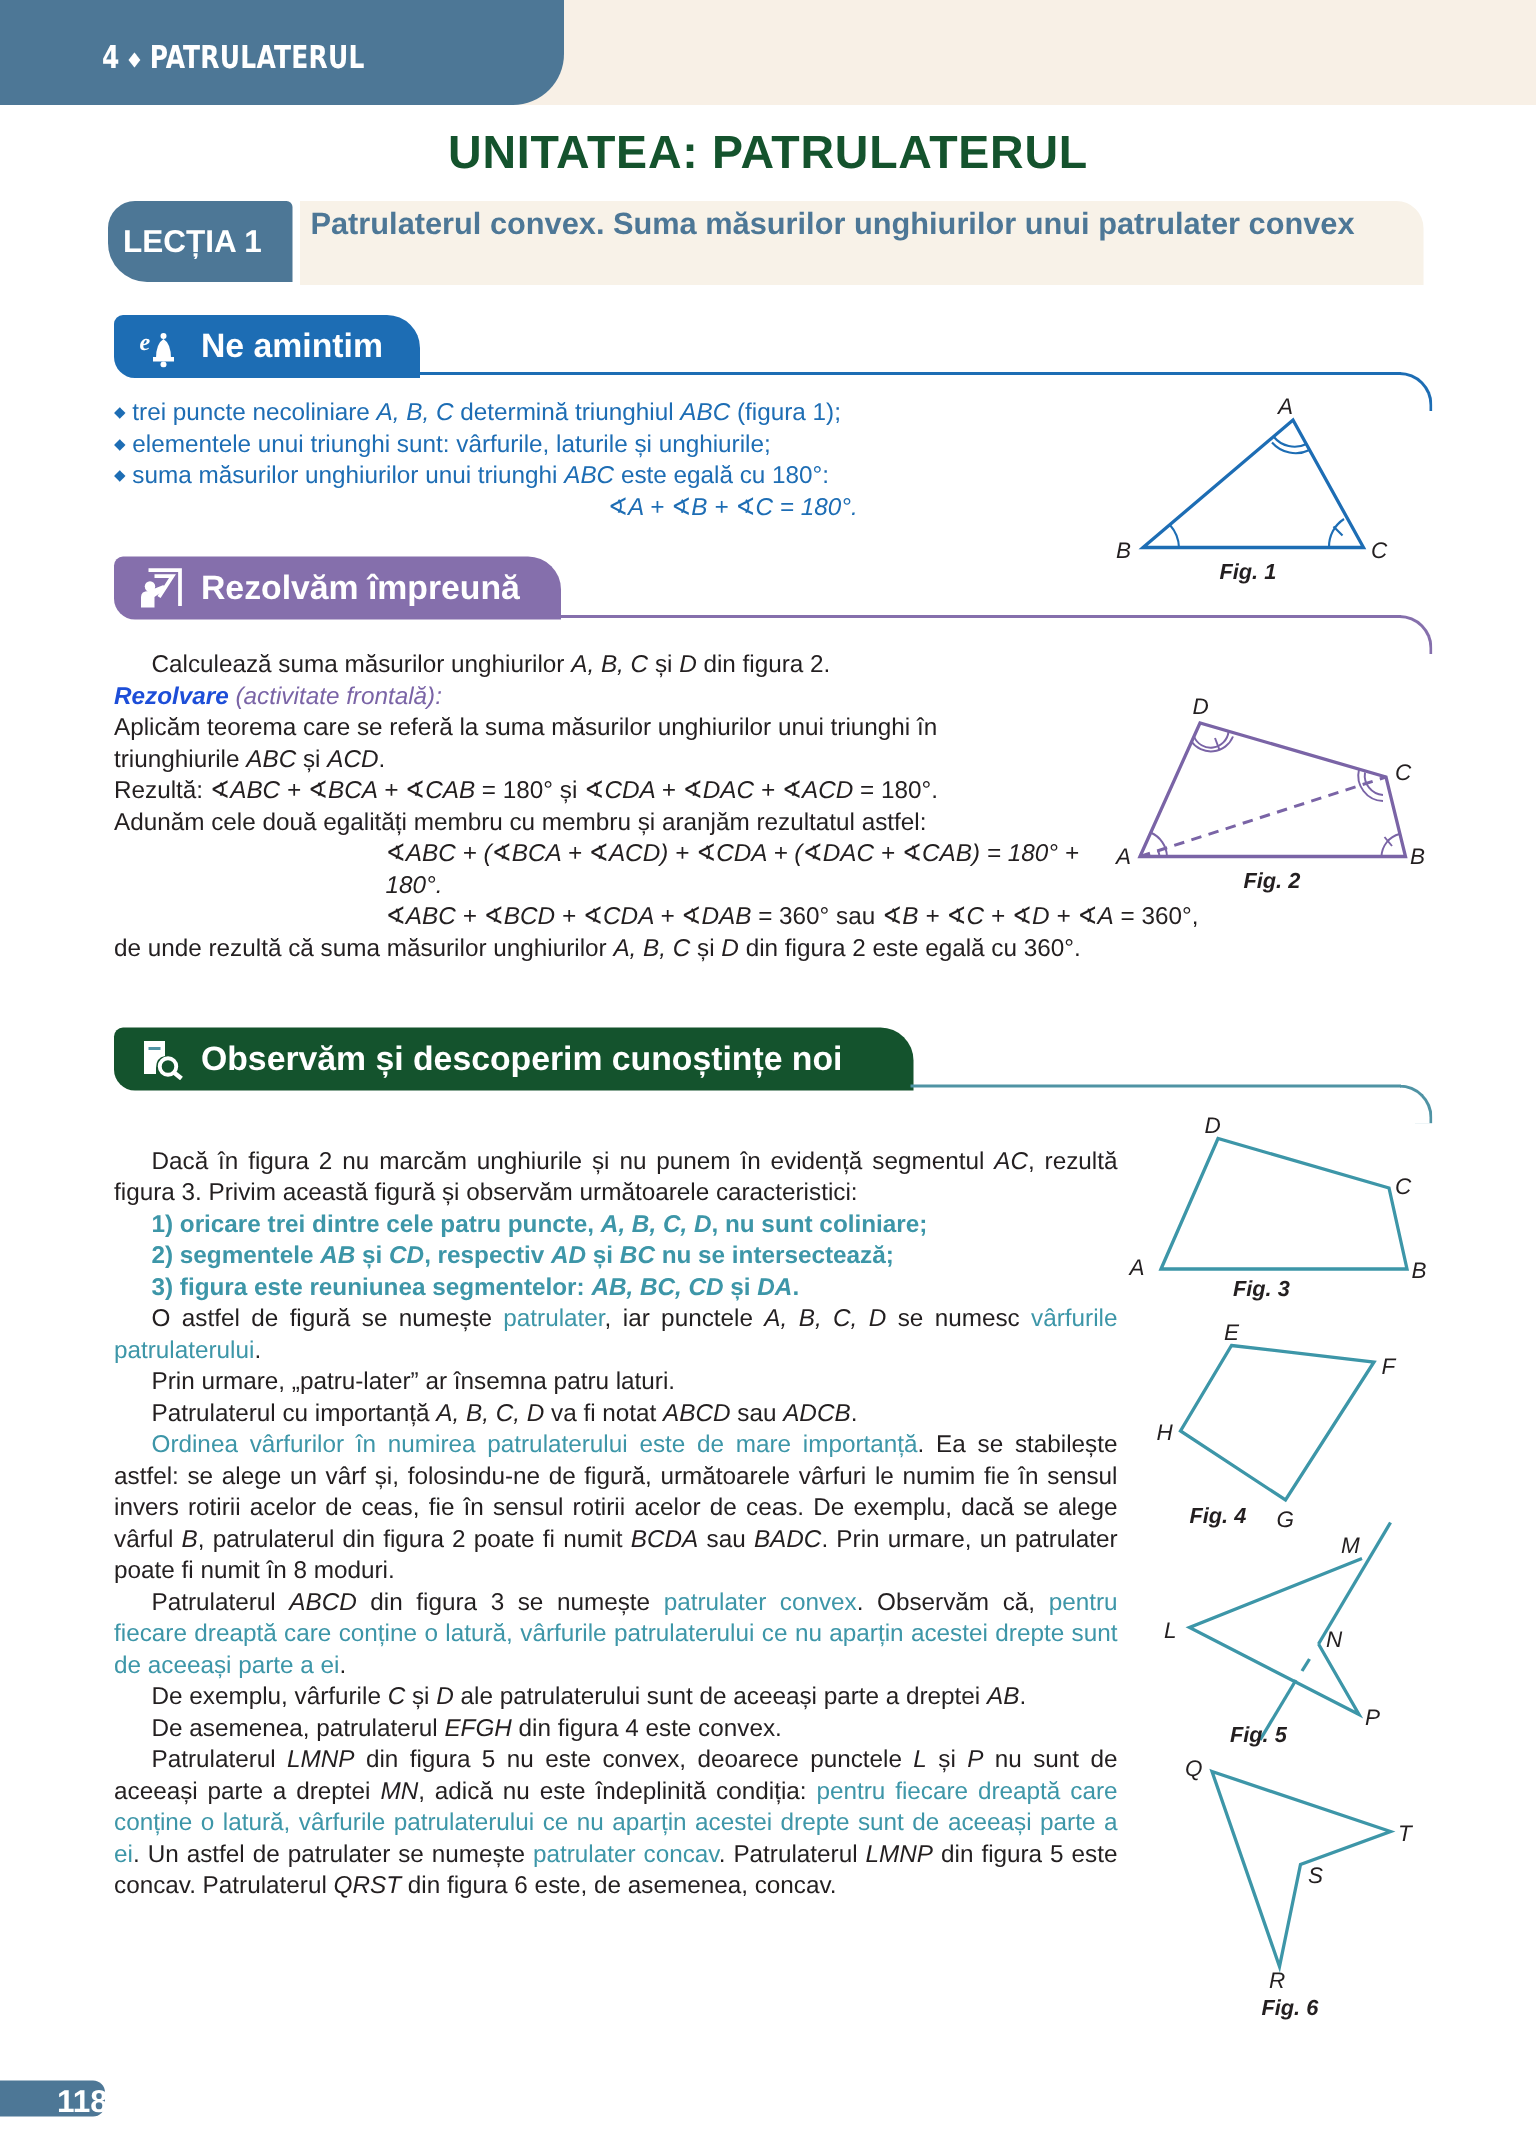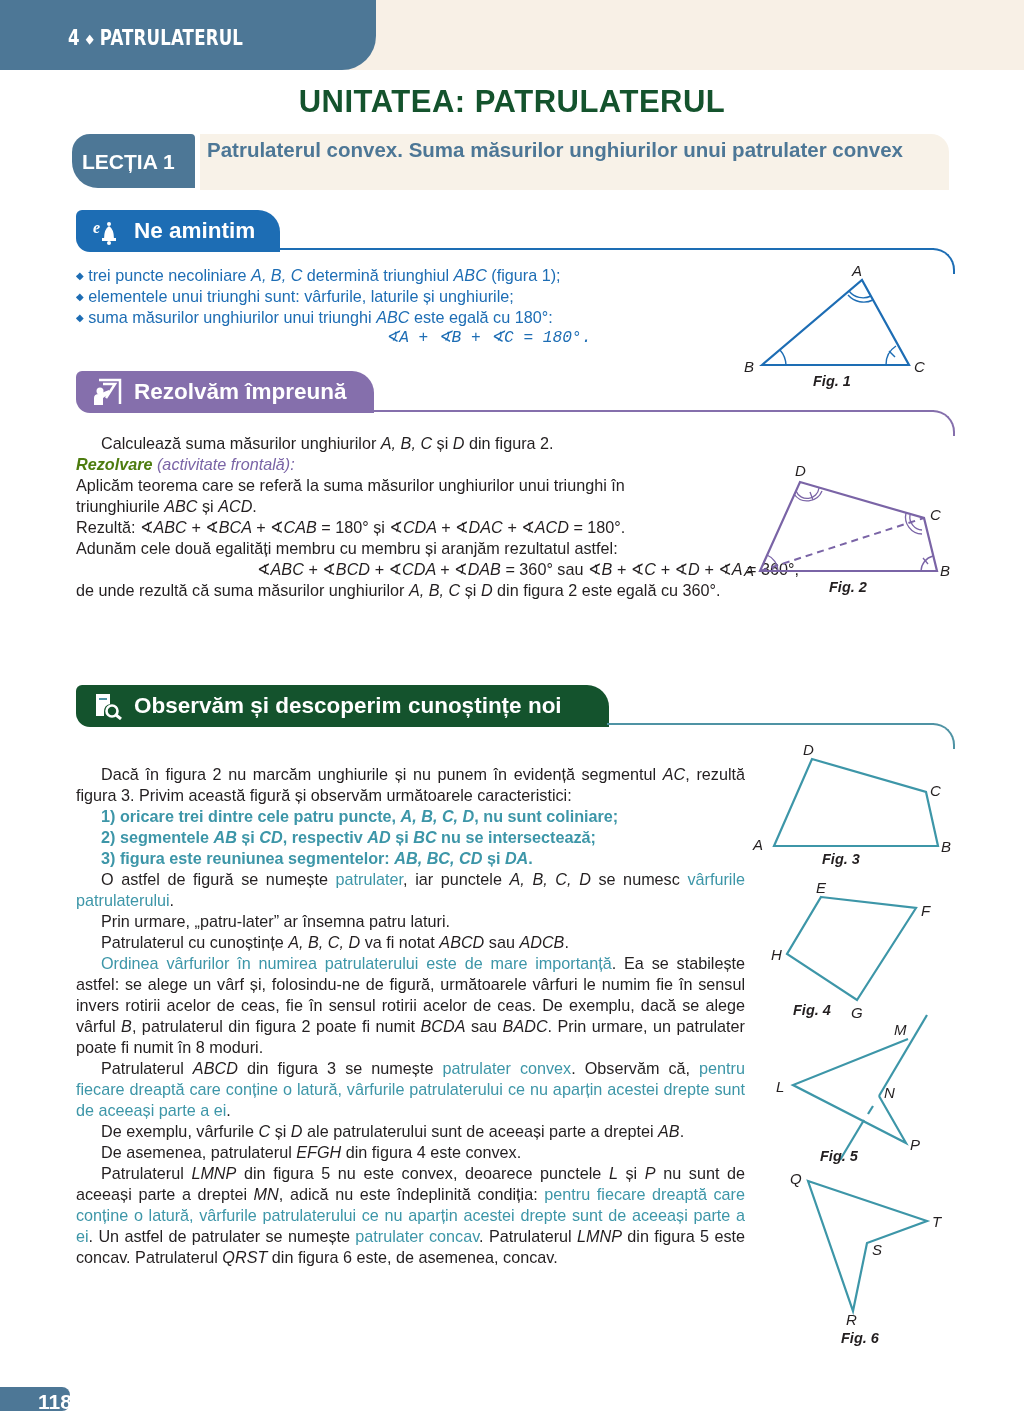--- a/index.html
+++ b/index.html
@@ -19,21 +19,21 @@
 
   .sec-head { position: absolute; left: 76px; height: 42px; border-top-left-radius: 6px; border-top-right-radius: 22px; border-bottom-left-radius: 14px; color: #fff; font-weight: bold; font-size: 22.5px; display: flex; align-items: center; }
   .sec-head .ic { width: 36px; height: 32px; margin-left: 14px; margin-right: 8px; display: flex; align-items: center; justify-content: center; }
   .sec-line { position: absolute; height: 0; border-top: 2.5px solid; }
   .sec-curve { position: absolute; width: 22px; height: 26px; border-top: 2.5px solid; border-right: 2.5px solid; border-top-right-radius: 22px; }
 
   .txt { position: absolute; font-size: 16.2px; line-height: 21px; }
   .blue-txt { color: #1d6db4; }
   .teal { color: #3d96a8; margin-top: 32px; }
   .teal-b { color: #3d96a8; font-weight: bold; }
-  .purple-b { color: #4d7c0f; font-weight: bold; font-style: italic; }
+  .purple-b { color: #1d4ed8; font-weight: bold; font-style: italic; }
   .purple-i { color: #7a64a6; font-style: italic; }
   i { font-style: italic; }
   .ind { text-indent: 25px; }
   .just { text-align: justify; text-align-last: left; }
   .center { text-align: center; }
 
   .fig { position: absolute; }
   .fig svg text { font-family: "Liberation Sans", sans-serif; font-style: italic; font-size: 15px; fill: #231f20; }
   .fig svg text.cap { font-weight: bold; font-size: 14.5px; }
 
@@ -66,21 +66,21 @@
   </span>
   <span>Ne amintim</span>
 </div>
 <div class="sec-line" style="left:278px; top:248px; width:656px; border-color:#1d6db4;"></div>
 <div class="sec-curve" style="left:933px; top:248px; border-color:#1d6db4;"></div>
 
 <div class="txt blue-txt" style="left:76px; top:265px; width:640px;">
   <div><span style="font-size:10px;vertical-align:2px;">◆</span> <span>trei puncte necoliniare </span><i>A, B, C</i><span> determină triunghiul </span><i>ABC</i><span> (figura 1);</span></div>
   <div><span style="font-size:10px;vertical-align:2px;">◆</span> <span>elementele unui triunghi sunt: vârfurile, laturile și unghiurile;</span></div>
   <div><span style="font-size:10px;vertical-align:2px;">◆</span> <span>suma măsurilor unghiurilor unui triunghi </span><i>ABC</i><span> este egală cu 180°:</span></div>
-  <div class="center" style="padding-left:185px;font-family:Liberation Mono, monospace;"><i>∢A + ∢B + ∢C = 180°.</i></div>
+  <div class="center" style="padding-left:185px;"><i>∢A + ∢B + ∢C = 180°.</i></div>
 </div>
 
 <div class="fig" style="left:738px; top:258px; width:200px; height:140px;">
   <svg width="200" height="140" viewBox="0 0 200 140">
     <polygon points="24,107 124,22 171,107" fill="none" stroke="#1d6db4" stroke-width="2.2"></polygon>
     <path d="M48,107 A24,24 0 0 0 42,92" fill="none" stroke="#1d6db4" stroke-width="1.4"></path>
     <path d="M148,107 A22,22 0 0 1 158,88" fill="none" stroke="#1d6db4" stroke-width="1.4"></path>
     <line x1="151" y1="93" x2="157" y2="99" stroke="#1d6db4" stroke-width="1.4"></line>
     <path d="M111,33 A18,18 0 0 0 133,38" fill="none" stroke="#1d6db4" stroke-width="1.4"></path>
     <path d="M110,37 A21,21 0 0 0 135,42" fill="none" stroke="#1d6db4" stroke-width="1.4"></path>
@@ -105,20 +105,21 @@
 <div class="sec-line" style="left:372px; top:410px; width:562px; border-color:#856fac;"></div>
 <div class="sec-curve" style="left:933px; top:410px; border-color:#856fac;"></div>
 
 <div class="txt" style="left:76px; top:433px; width:680px;">
   <div class="ind"><span>Calculează suma măsurilor unghiurilor </span><i>A, B, C</i><span> și </span><i>D</i><span> din figura 2.</span></div>
   <div><span class="purple-b">Rezolvare</span><span class="purple-i"> (activitate frontală):</span></div>
   <div>Aplicăm teorema care se referă la suma măsurilor unghiurilor unui triunghi în</div>
   <div><span>triunghiurile </span><i>ABC</i><span> și </span><i>ACD</i><span>.</span></div>
   <div><span>Rezultă: </span><i>∢ABC + ∢BCA + ∢CAB</i><span> = 180° și </span><i>∢CDA + ∢DAC + ∢ACD</i><span> = 180°.</span></div>
   <div>Adunăm cele două egalități membru cu membru și aranjăm rezultatul astfel:</div>
+  <div style="padding-left:181px;"><i>∢ABC + (∢BCA + ∢ACD) + ∢CDA + (∢DAC + ∢CAB) = 180° + 180°.</i></div>
   <div style="padding-left:181px; white-space:nowrap;"><i>∢ABC + ∢BCD + ∢CDA + ∢DAB</i><span> = 360° sau </span><i>∢B + ∢C + ∢D + ∢A</i><span> = 360°,</span></div>
   <div style="white-space:nowrap;"><span>de unde rezultă că suma măsurilor unghiurilor </span><i>A, B, C</i><span> și </span><i>D</i><span> din figura 2 este egală cu 360°.</span></div>
 </div>
 
 <div class="fig" style="left:740px; top:458px; width:230px; height:145px;">
   <svg width="230" height="145" viewBox="0 0 230 145">
     <polygon points="20,113 60,24 184,60 197,113" fill="none" stroke="#7a64a6" stroke-width="2.2"></polygon>
     <line x1="20" y1="113" x2="184" y2="60" stroke="#7a64a6" stroke-width="2" stroke-dasharray="7,5"></line>
     <path d="M38,113 A18,18 0 0 0 27,97" fill="none" stroke="#7a64a6" stroke-width="1.3"></path>
     <path d="M33,113 A13,13 0 0 0 32,109" fill="none" stroke="#7a64a6" stroke-width="1.3"></path>
@@ -151,21 +152,21 @@
 <div class="sec-line" style="left:607px; top:723px; width:327px; border-color:#4f93a4;"></div>
 <div class="sec-curve" style="left:933px; top:723px; border-color:#4f93a4;"></div>
 
 <div class="txt" style="left:76px; top:764px; width:669px;">
   <div class="ind just"><span>Dacă în figura 2 nu marcăm unghiurile și nu punem în evidență segmentul </span><i>AC</i><span>, rezultă figura 3. Privim această figură și observăm următoarele caracteristici:</span></div>
   <div class="teal-b" style="padding-left:25px;"><span>1) oricare trei dintre cele patru puncte, </span><i>A, B, C, D</i><span>, nu sunt coliniare;</span></div>
   <div class="teal-b" style="padding-left:25px;"><span>2) segmentele </span><i>AB</i><span> și </span><i>CD</i><span>, respectiv </span><i>AD</i><span> și </span><i>BC</i><span> nu se intersectează;</span></div>
   <div class="teal-b" style="padding-left:25px;"><span>3) figura este reuniunea segmentelor: </span><i>AB, BC, CD</i><span> și </span><i>DA</i><span>.</span></div>
   <div class="ind just"><span>O astfel de figură se numește </span><span class="teal">patrulater</span><span>, iar punctele </span><i>A, B, C, D</i><span> se numesc </span><span class="teal">vârfurile patrulaterului</span><span>.</span></div>
   <div class="ind">Prin urmare, „patru-later” ar însemna patru laturi.</div>
-  <div class="ind"><span>Patrulaterul cu cunoștințe </span><i>A, B, C, D</i><span> va fi notat </span><i>ABCD</i><span> sau </span><i>ADCB</i><span>.</span></div>
+  <div class="ind"><span>Patrulaterul cu importanță </span><i>A, B, C, D</i><span> va fi notat </span><i>ABCD</i><span> sau </span><i>ADCB</i><span>.</span></div>
   <div class="ind just"><span class="teal">Ordinea vârfurilor în numirea patrulaterului este de mare importanță</span><span>. Ea se stabilește astfel: se alege un vârf și, folosindu-ne de figură, următoarele vârfuri le numim fie în sensul invers rotirii acelor de ceas, fie în sensul rotirii acelor de ceas. De exemplu, dacă se alege vârful </span><i>B</i><span>, patrulaterul din figura 2 poate fi numit </span><i>BCDA</i><span> sau </span><i>BADC</i><span>. Prin urmare, un patrulater poate fi numit în 8 moduri.</span></div>
   <div class="ind just"><span>Patrulaterul </span><i>ABCD</i><span> din figura 3 se numește </span><span class="teal">patrulater convex</span><span>. Observăm că, </span><span class="teal">pentru fiecare dreaptă care conține o latură, vârfurile patrulaterului ce nu aparțin acestei drepte sunt de aceeași parte a ei</span><span>.</span></div>
   <div class="ind"><span>De exemplu, vârfurile </span><i>C</i><span> și </span><i>D</i><span> ale patrulaterului sunt de aceeași parte a dreptei </span><i>AB</i><span>.</span></div>
   <div class="ind"><span>De asemenea, patrulaterul </span><i>EFGH</i><span> din figura 4 este convex.</span></div>
   <div class="ind just"><span>Patrulaterul </span><i>LMNP</i><span> din figura 5 nu este convex, deoarece punctele </span><i>L</i><span> și </span><i>P</i><span> nu sunt de aceeași parte a dreptei </span><i>MN</i><span>, adică nu este îndeplinită condiția: </span><span class="teal">pentru fiecare dreaptă care conține o latură, vârfurile patrulaterului ce nu aparțin acestei drepte sunt de aceeași parte a ei</span><span>. Un astfel de patrulater se numește </span><span class="teal">patrulater concav</span><span>. Patrulaterul </span><i>LMNP</i><span> din figura 5 este concav. Patrulaterul </span><i>QRST</i><span> din figura 6 este, de asemenea, concav.</span></div>
 </div>
 
 <div class="fig" style="left:745px; top:738px; width:225px; height:135px;">
   <svg width="225" height="135" viewBox="0 0 225 135">
     <polygon points="29,108 67,21 181,54 193,108" fill="none" stroke="#3d96a8" stroke-width="2.2"></polygon>

